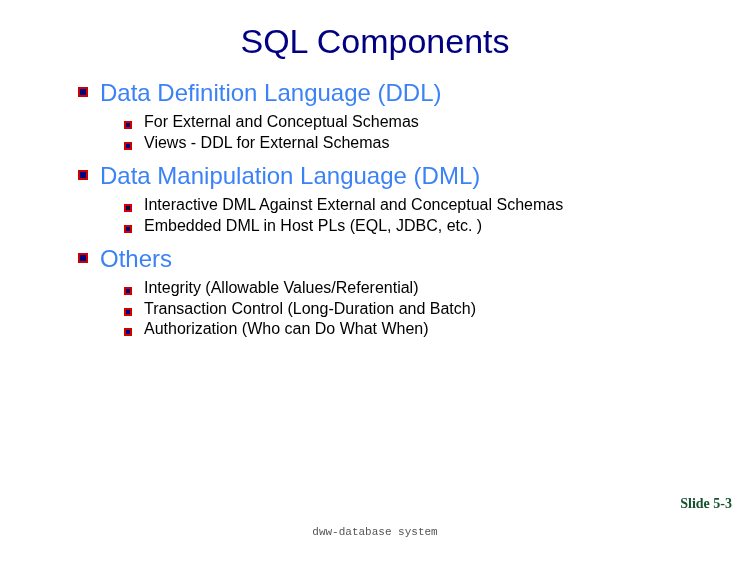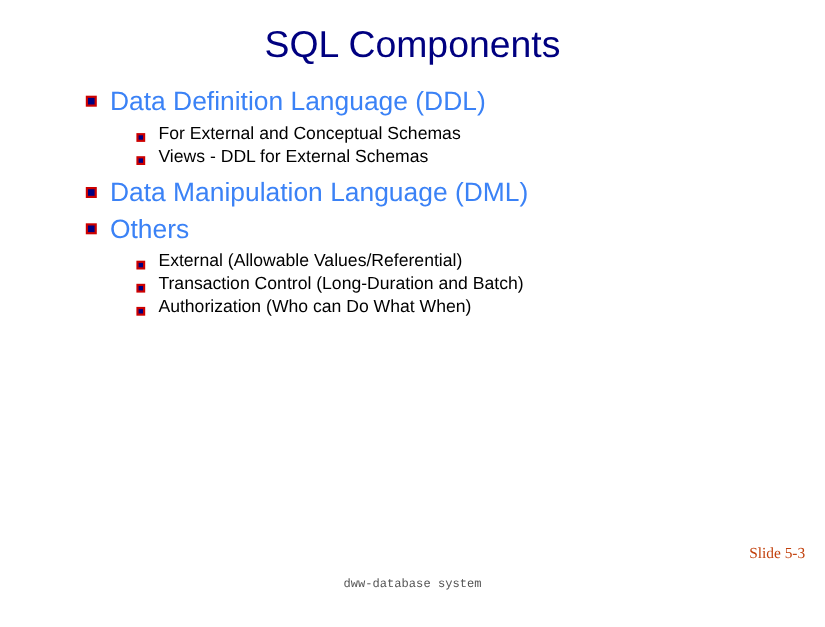--- a/index.html
+++ b/index.html
@@ -98,22 +98,22 @@
     color: #000;
     line-height: 1.3;
     display: block;
   }
   .slide-number {
     position: absolute;
     right: 18px;
     bottom: 46px;
     font-size: 14px;
     font-family: "Times New Roman", serif;
-    font-weight: normal;
-    color: #c2410c;
+    font-weight: bold;
+    color: #14532d;
   }
   .footer {
     position: absolute;
     bottom: 20px;
     left: 0;
     right: 0;
     text-align: center;
     font-size: 11px;
     color: #555;
     font-family: Liberation Mono, monospace;
@@ -139,29 +139,39 @@
           <li>
             <span class="bullet"></span>
             <span class="item-label">Views - DDL for External Schemas</span>
           </li>
         </ul>
       </li>
 
       <li>
         <span class="bullet"></span>
         <span class="item-label">Data Manipulation Language (DML)</span>
+        <ul class="level2">
+          <li>
+            <span class="bullet"></span>
+            <span class="item-label">Interactive DML Against External and Conceptual Schemas</span>
+          </li>
+          <li>
+            <span class="bullet"></span>
+            <span class="item-label">Embedded DML in Host PLs (EQL, JDBC, etc. )</span>
+          </li>
+        </ul>
       </li>
 
       <li>
         <span class="bullet"></span>
         <span class="item-label">Others</span>
         <ul class="level2">
           <li>
             <span class="bullet"></span>
-            <span class="item-label">External (Allowable Values/Referential)</span>
+            <span class="item-label">Integrity (Allowable Values/Referential)</span>
           </li>
           <li>
             <span class="bullet"></span>
             <span class="item-label">Transaction Control (Long-Duration and Batch)</span>
           </li>
           <li>
             <span class="bullet"></span>
             <span class="item-label">Authorization (Who can Do What When)</span>
           </li>
         </ul>

